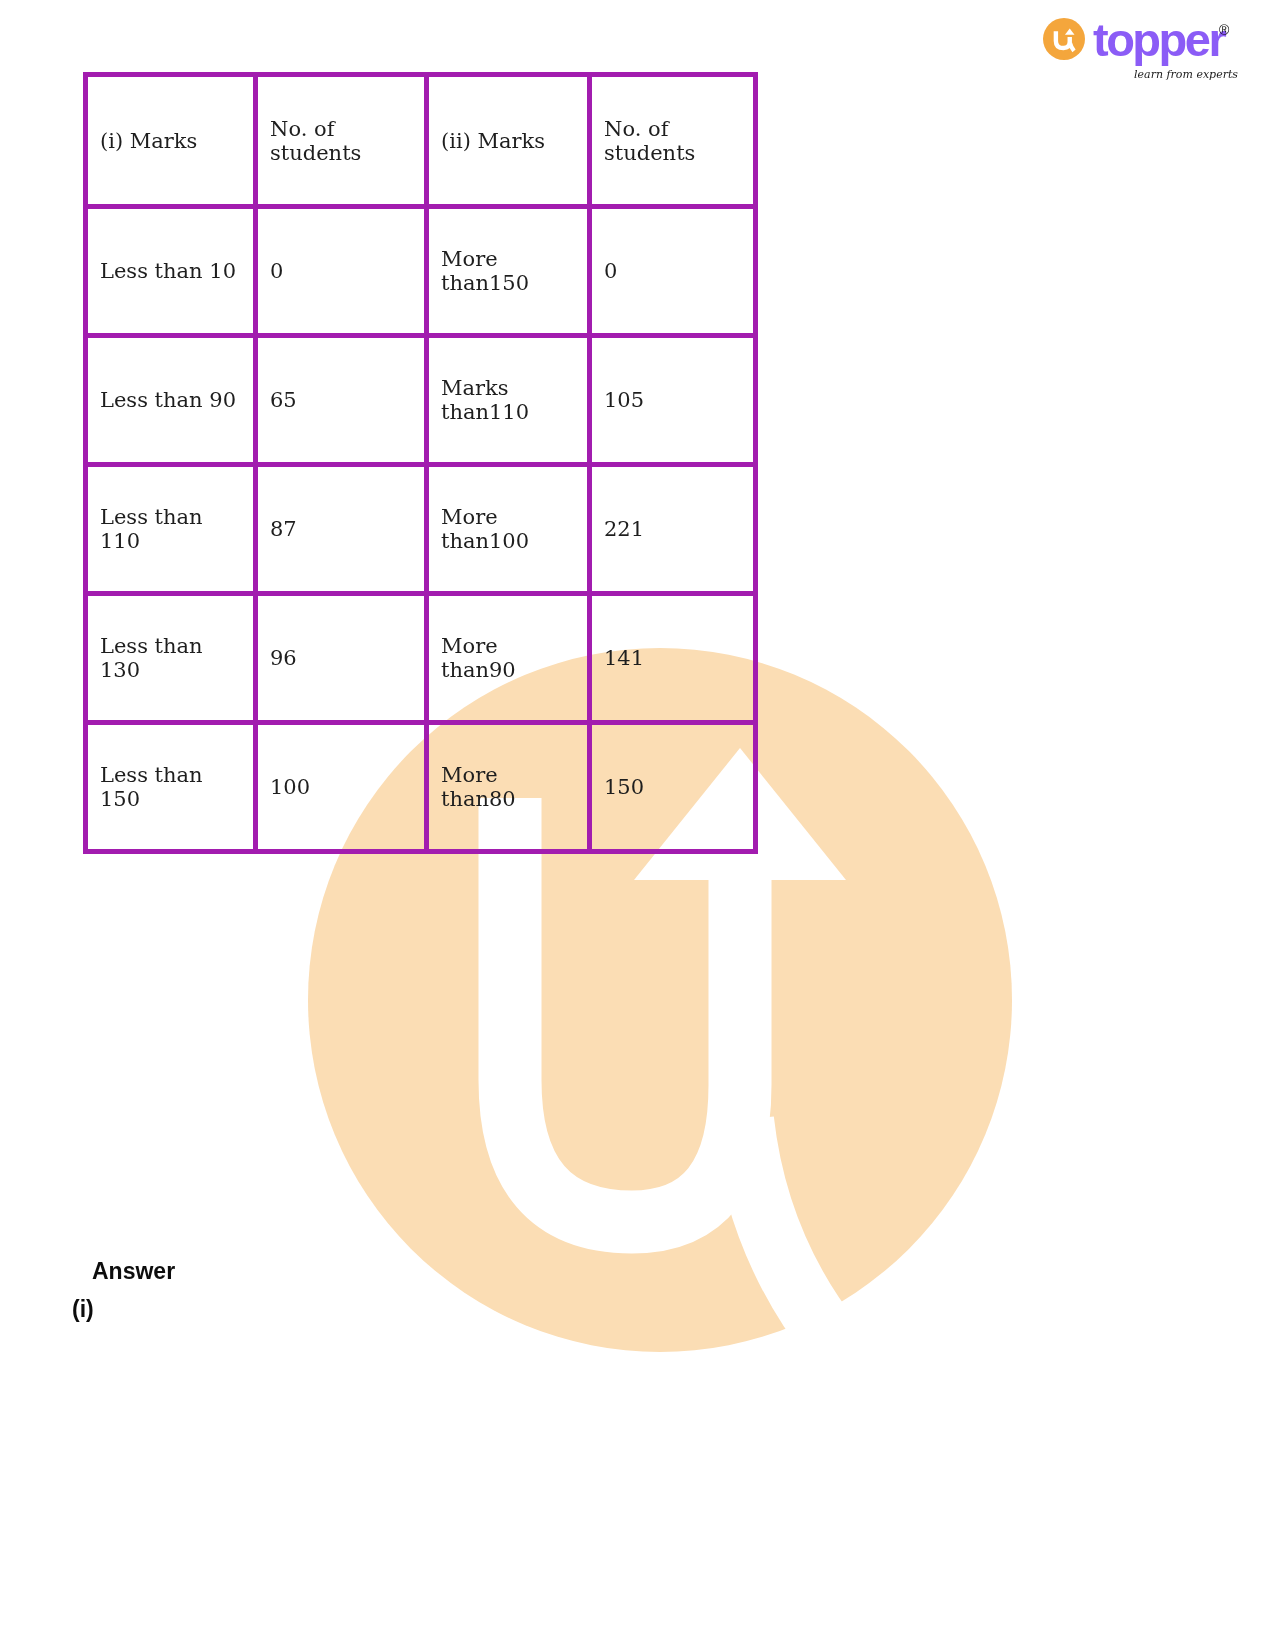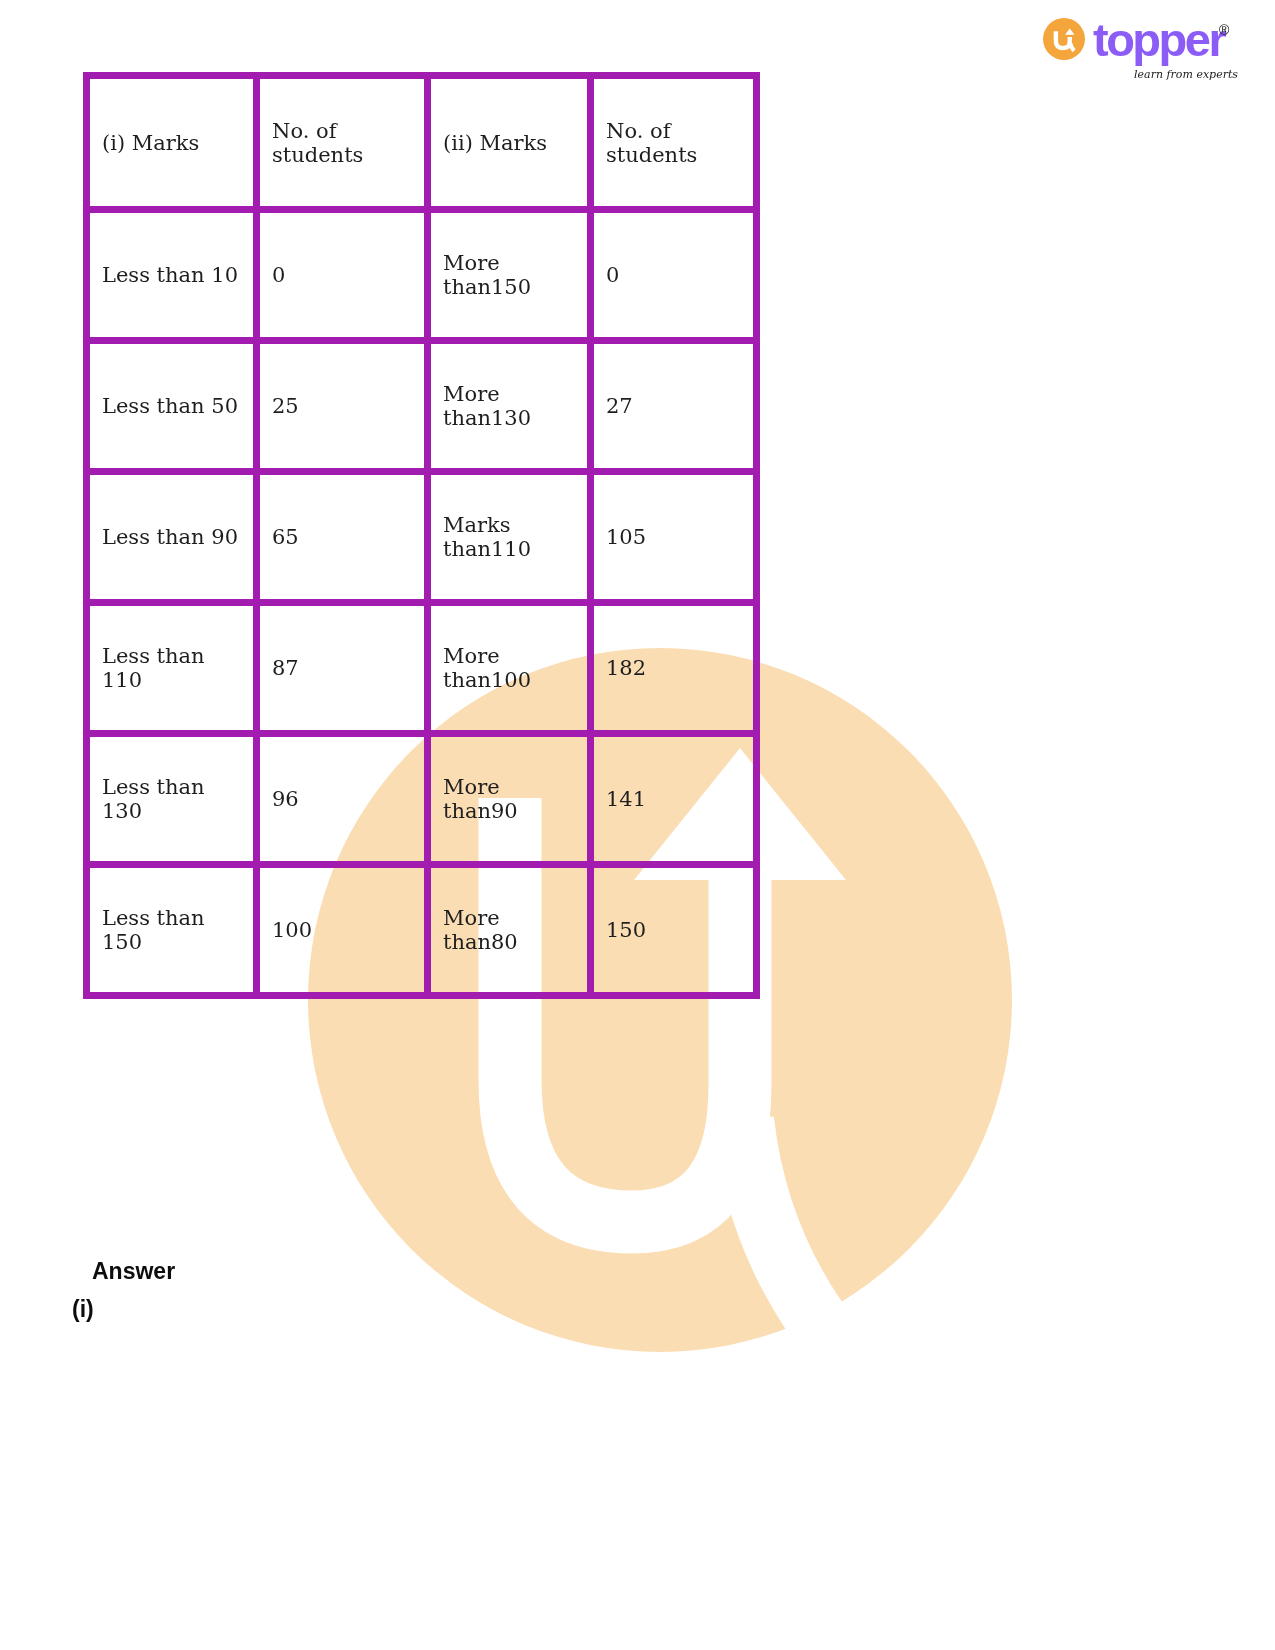--- a/index.html
+++ b/index.html
@@ -26,21 +26,21 @@
     z-index: 2;
     border-collapse: collapse;
     table-layout: fixed;
     background: transparent;
     font-family: "DejaVu Serif", serif;
     font-size: 21px;
     color: #1e1e1e;
   }
   table.marks-table th,
   table.marks-table td {
-    border: 7px solid #a21caf;
+    border: 5px solid #a21caf;
     text-align: left;
     vertical-align: middle;
     padding: 0 10px 0 12px;
     font-weight: normal;
     background: transparent;
   }
   table.marks-table thead th { height: 127px; }
   table.marks-table tbody td { height: 124px; }
   .col-w1 { width: 170px; }
   .col-w2 { width: 171px; }
@@ -125,36 +125,30 @@
       </tr>
   </thead>
   <tbody>
       <tr>
         <td>Less than 10</td>
         <td>0</td>
         <td>More than150</td>
         <td>0</td>
       </tr>
       <tr>
-        <td>Less than 50</td>
-        <td>25</td>
-        <td>More than130</td>
-        <td>27</td>
-      </tr>
-      <tr>
         <td>Less than 90</td>
         <td>65</td>
         <td>Marks than110</td>
         <td>105</td>
       </tr>
       <tr>
         <td>Less than 110</td>
         <td>87</td>
         <td>More than100</td>
-        <td>182</td>
+        <td>221</td>
       </tr>
       <tr>
         <td>Less than 130</td>
         <td>96</td>
         <td>More than90</td>
         <td>141</td>
       </tr>
       <tr>
         <td>Less than 150</td>
         <td>100</td>

